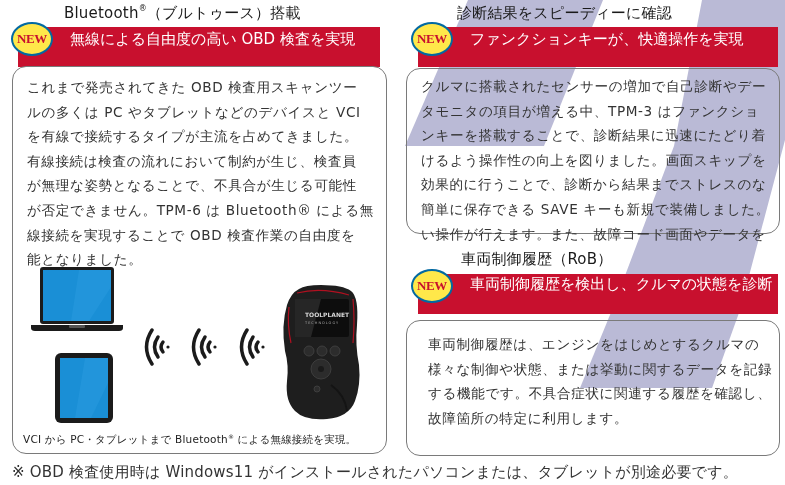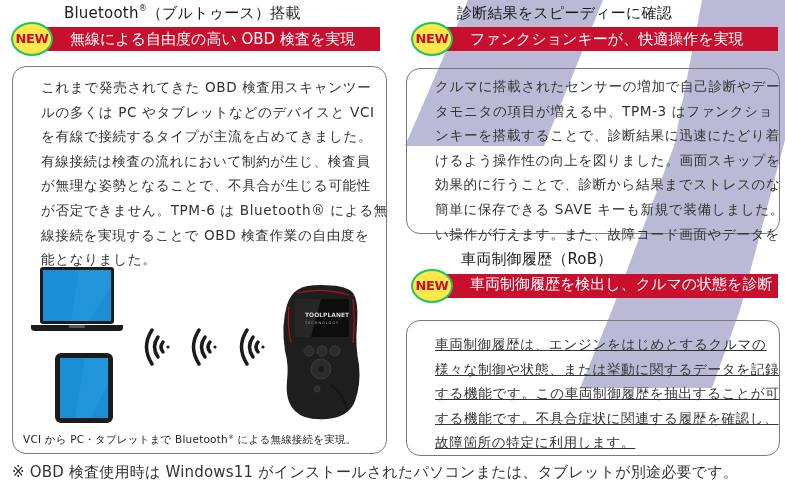--- a/index.html
+++ b/index.html
@@ -15,40 +15,40 @@
   .col-left { left: 0; top: 0; width: 395px; }
   .col-right { left: 400px; top: 0; width: 385px; }
 
   .heading {
     position: absolute; font-weight: normal; font-size: 15px; color: #1a1a1a;
     white-space: nowrap; letter-spacing: 0.2px;
   }
   .heading sup { font-size: 8px; vertical-align: 7px; }
 
   .banner {
-    position: absolute; height: 24px; background: #c8102e;
+    position: absolute; height: 40px; background: #c8102e;
     color: #fff; font-size: 15px; line-height: 24px; white-space: nowrap;
   }
   .banner .banner-text { position: absolute; left: 52px; top: 0; }
   .new-badge {
     position: absolute; width: 38px; height: 30px; border-radius: 50%;
-    background: #ffe84a; border: 2px solid #22c55e;
+    background: #ffe84a; border: 2px solid #0369a1;
     color: #c8102e; font-weight: bold; font-size: 13px;
     text-align: center; line-height: 30px; letter-spacing: -0.3px;
     z-index: 2;
+    font-family: Liberation Serif, serif;
   }
 
   .box {
     position: absolute; border: 1px solid #7a7a7a; border-radius: 14px;
     background: transparent;
   }
   .box-text {
     position: absolute; font-size: 13.6px; line-height: 24.6px; color: #333;
     letter-spacing: 0.6px;
-    margin-left: 14px;
   }
 
   .caption { position: absolute; font-size: 10.5px; color: #222; white-space: nowrap; letter-spacing: 0.2px; }
   .caption sup { font-size: 6px; vertical-align: 4px; }
 
   .footnote { position: absolute; left: 12px; top: 463px; font-size: 15px; color: #333; white-space: nowrap; z-index: 1; letter-spacing: 0.2px; }
 </style>
 </head>
 <body>
 
@@ -157,23 +157,22 @@
 </section>
 
 <section class="col" style="left:400px; top:246px; width:385px;">
   <div class="heading" style="left:61px; top:4px;">車両制御履歴（RoB）</div>
   <div class="banner" style="left:18px; top:28px; width:360px;font-family:Liberation Mono, monospace;">
     <span class="banner-text">車両制御履歴を検出し、クルマの状態を診断</span>
   </div>
   <div class="new-badge" style="left:11px; top:23px;">NEW</div>
 
   <div class="box" style="left:6px; top:74px; width:372px; height:134px;">
-    <div class="box-text" style="left:14px; top:11px; width:355px;text-decoration:underline;">
+    <div class="box-text" style="left:21px; top:11px; width:355px;">
       <div>車両制御履歴は、エンジンをはじめとするクルマの</div>
       <div>様々な制御や状態、または挙動に関するデータを記録</div>
-      <div>する機能です。この車両制御履歴を抽出することが可</div>
       <div>する機能です。不具合症状に関連する履歴を確認し、</div>
       <div>故障箇所の特定に利用します。</div>
     </div>
   </div>
 </section>
 
 <div class="footnote">※ OBD 検査使用時は Windows11 がインストールされたパソコンまたは、タブレットが別途必要です。</div>
 
 </body></html>

